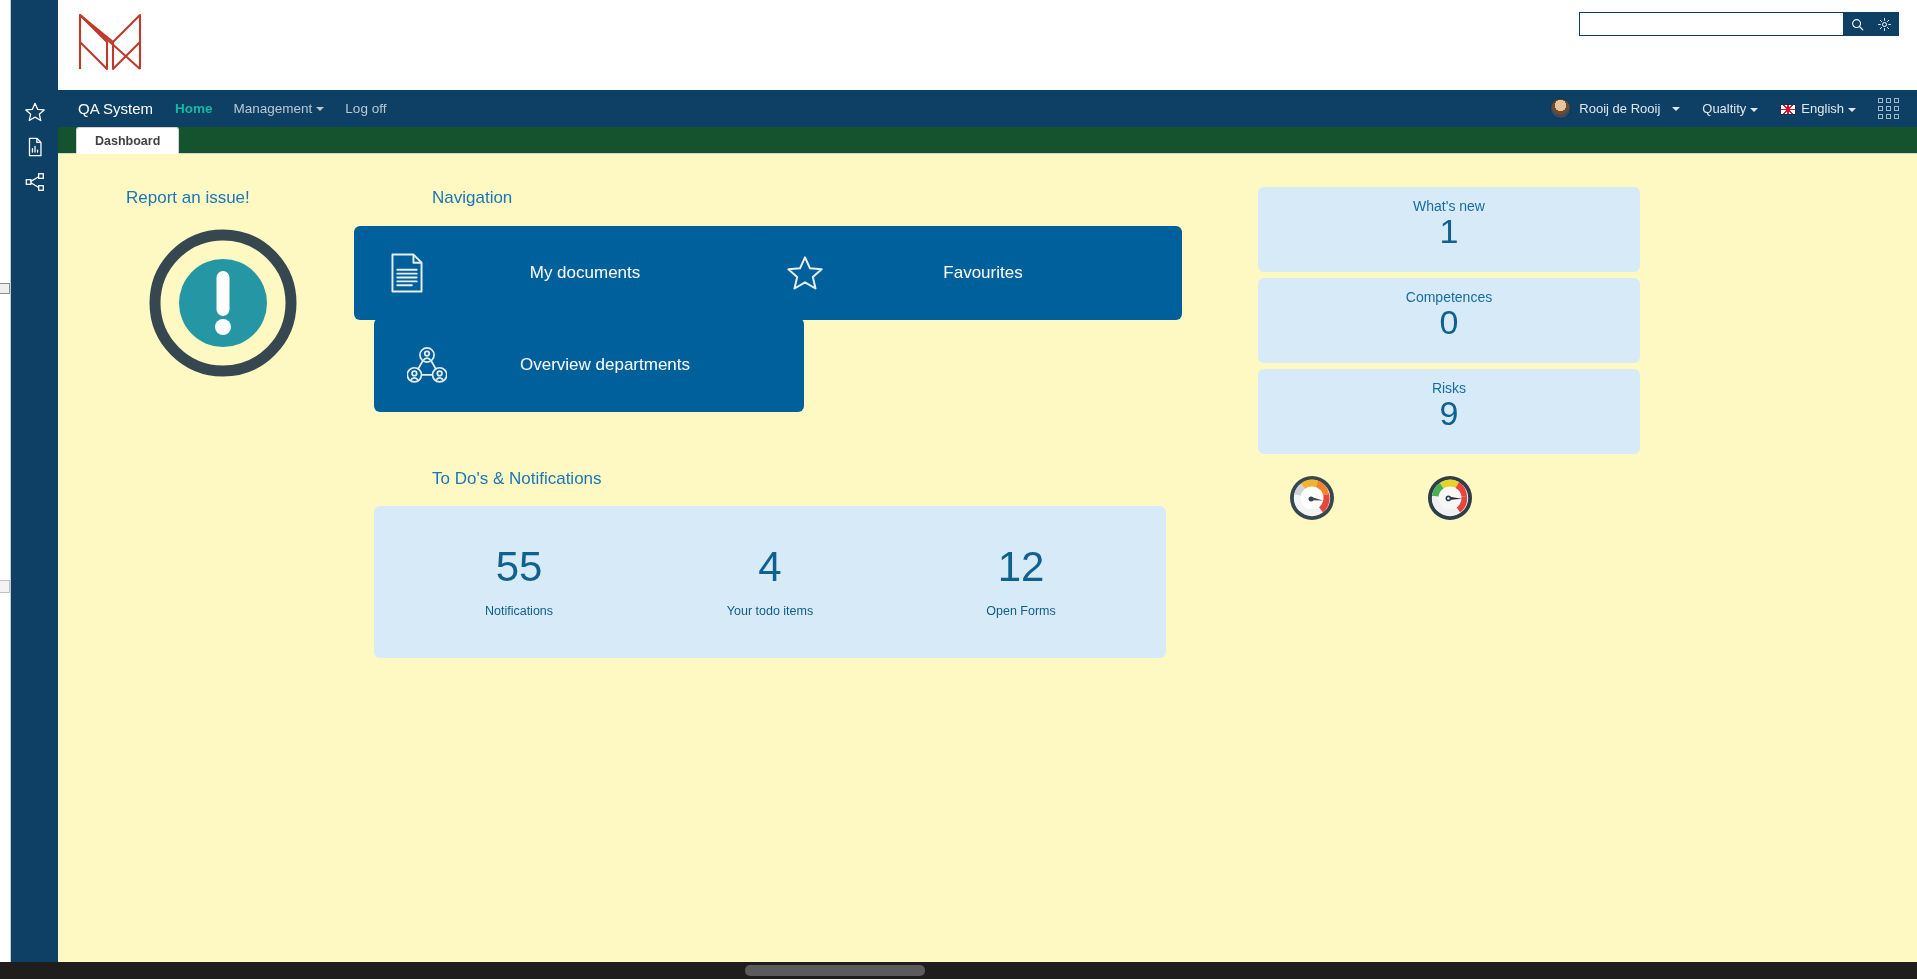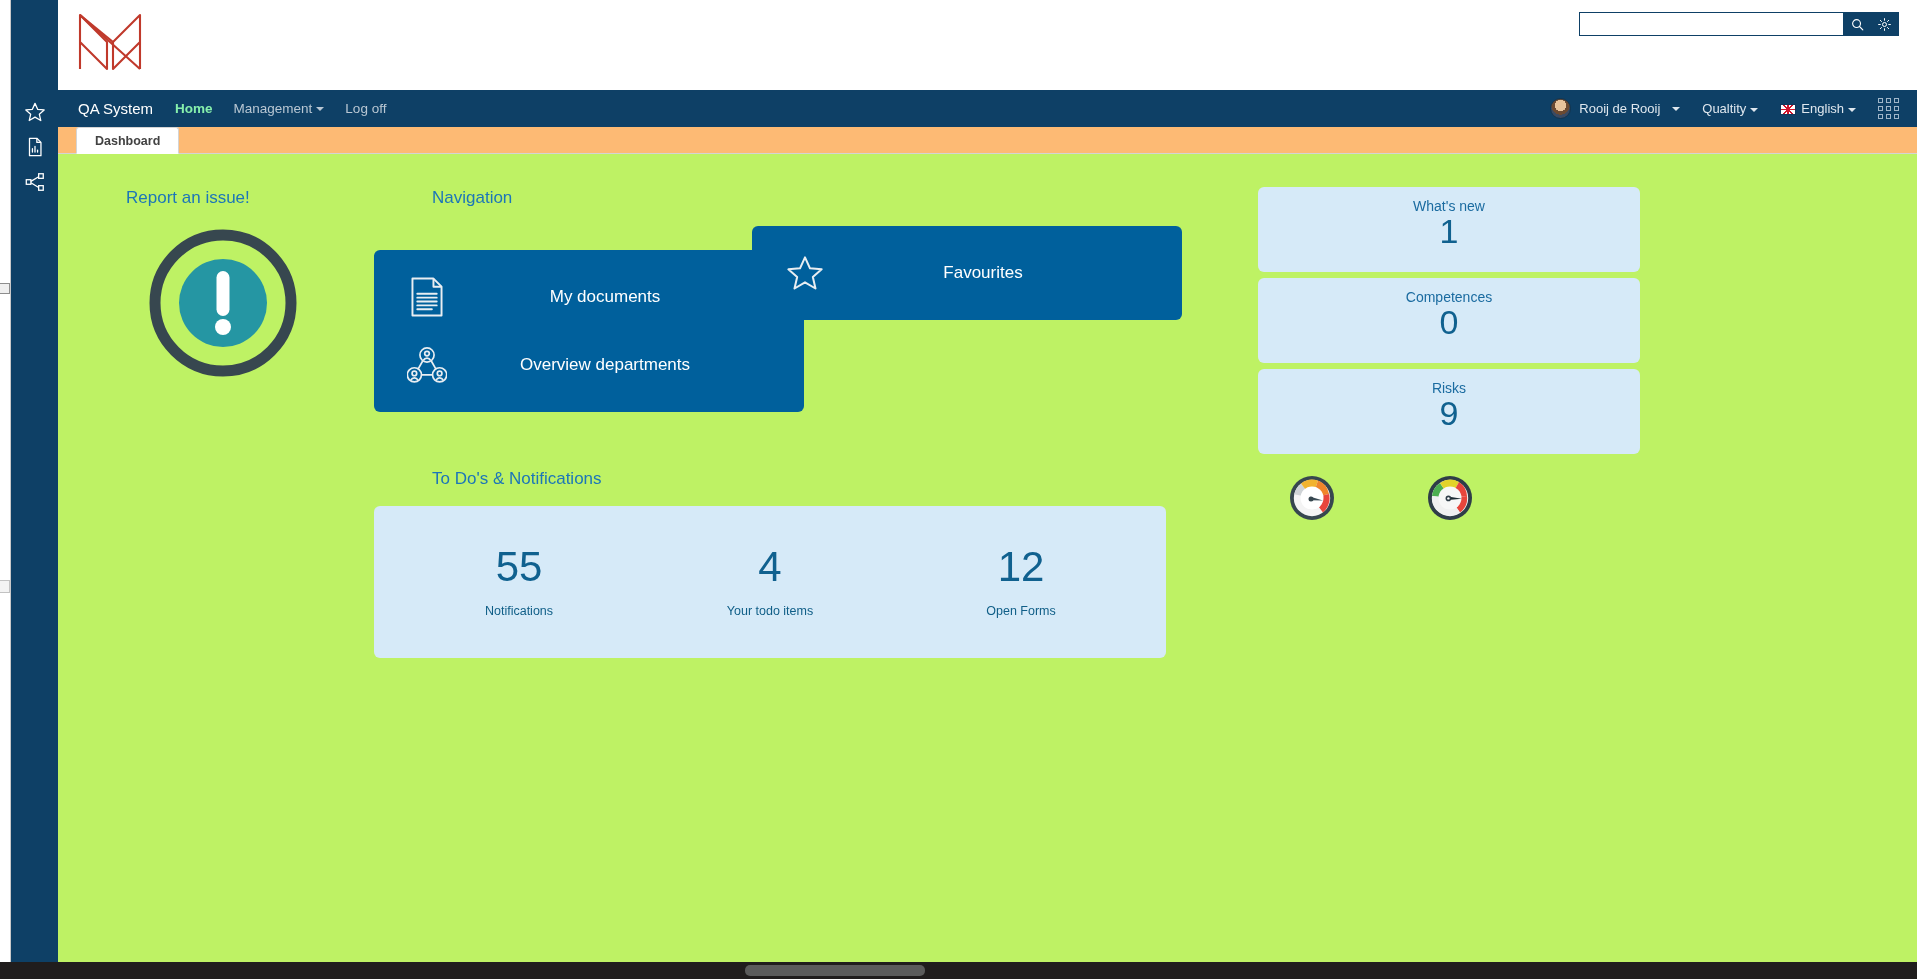--- a/index.html
+++ b/index.html
@@ -88,21 +88,21 @@
     display:flex; align-items:center;
   }
   .brand{
     color:#ffffff; font-size:15px; margin-left:20px; margin-right:22px;
     white-space:nowrap; cursor:pointer;
   }
   .nav-links{ display:flex; align-items:center; gap:21px; }
   .nav-link{
     color:#b9c7d3; font-size:13.5px; white-space:nowrap; cursor:pointer;
   }
-  .nav-link.active{ color:#86efac; font-weight:bold; }
+  .nav-link.active{ color:#14b8a6; font-weight:bold; }
   .caret{
     display:inline-block; width:0; height:0; margin-left:4px;
     border-left:4px solid transparent; border-right:4px solid transparent;
     border-top:4px solid currentColor; vertical-align:middle;
   }
   .nav-right{
     margin-left:auto; display:flex; align-items:center; gap:22px; padding-right:18px;
   }
   .nav-user{ display:flex; align-items:center; gap:8px; cursor:pointer; }
   .avatar{
@@ -120,35 +120,35 @@
       linear-gradient(-45deg, transparent 46%, #cf142b 46% 54%, transparent 54%),
       #ffffff;
     border:1px solid #10365a;
   }
   .grid-icon{ display:grid; grid-template-columns:repeat(3,5px); gap:3px; cursor:pointer; }
   .grid-icon i{ width:5px; height:5px; border:1px solid #9fb6c9; display:block; }
 
   
   .tabstrip{
     position:absolute; left:58px; top:127px; width:1859px; height:27px;
-    background:#fdba74; border-bottom:1px solid #d4d4d4;
+    background:#14532d; border-bottom:1px solid #d4d4d4;
   }
   .tab{
     position:absolute; left:18px; top:0; height:27px;
     padding:0 18px; display:flex; align-items:center;
     background:#ffffff;
     border:1px solid #d4d4d4; border-bottom:1px solid #ffffff;
     border-radius:3px 3px 0 0;
     font-size:12.5px; color:#424242; font-weight:bold; cursor:pointer;
   }
 
   
   .canvas{
     position:absolute; left:58px; top:154px; width:1859px; height:808px;
-    background:#bef264;
+    background:#fef9c3;
   }
 
   .section-title{
     position:absolute; font-size:17px; color:#1c76b8; font-weight:normal;
     white-space:nowrap;
   }
 
   
   #report-title{ left:68px; top:34px; }
   .issue-icon{ position:absolute; left:88px; top:72px; width:154px; height:154px; cursor:pointer; }
@@ -310,21 +310,21 @@
       <svg viewBox="0 0 154 154">
         <circle cx="77" cy="77" r="68" fill="none" stroke="#37474f" stroke-width="11"></circle>
         <circle cx="77" cy="77" r="44" fill="#2596a3"></circle>
         <rect x="70.5" y="45" width="13" height="45" rx="6.5" fill="#ffffff"></rect>
         <circle cx="77" cy="101" r="8" fill="#ffffff"></circle>
       </svg>
     </div>
 
     <div class="section-title" id="nav-title">Navigation</div>
 
-    <div class="tile" style="left:316px; top:72px; width:430px;margin-top:24px;">
+    <div class="tile" style="left:296px; top:72px; width:430px;">
       <div class="tile-icon">
         <svg viewBox="0 0 24 26" fill="none" stroke="#e9eef2" stroke-width="1.2" stroke-linejoin="round">
           <path d="M3 1.6h13l5 5v17.8H3z"></path>
             <path d="M16 1.6v5h5"></path>
           <path d="M6 11h12M6 13.4h12M6 15.8h12M6 18.2h12M6 20.6h9" stroke-linecap="round"></path>
         </svg>
       </div>
       <div class="tile-label">My documents</div>
     </div>
 

